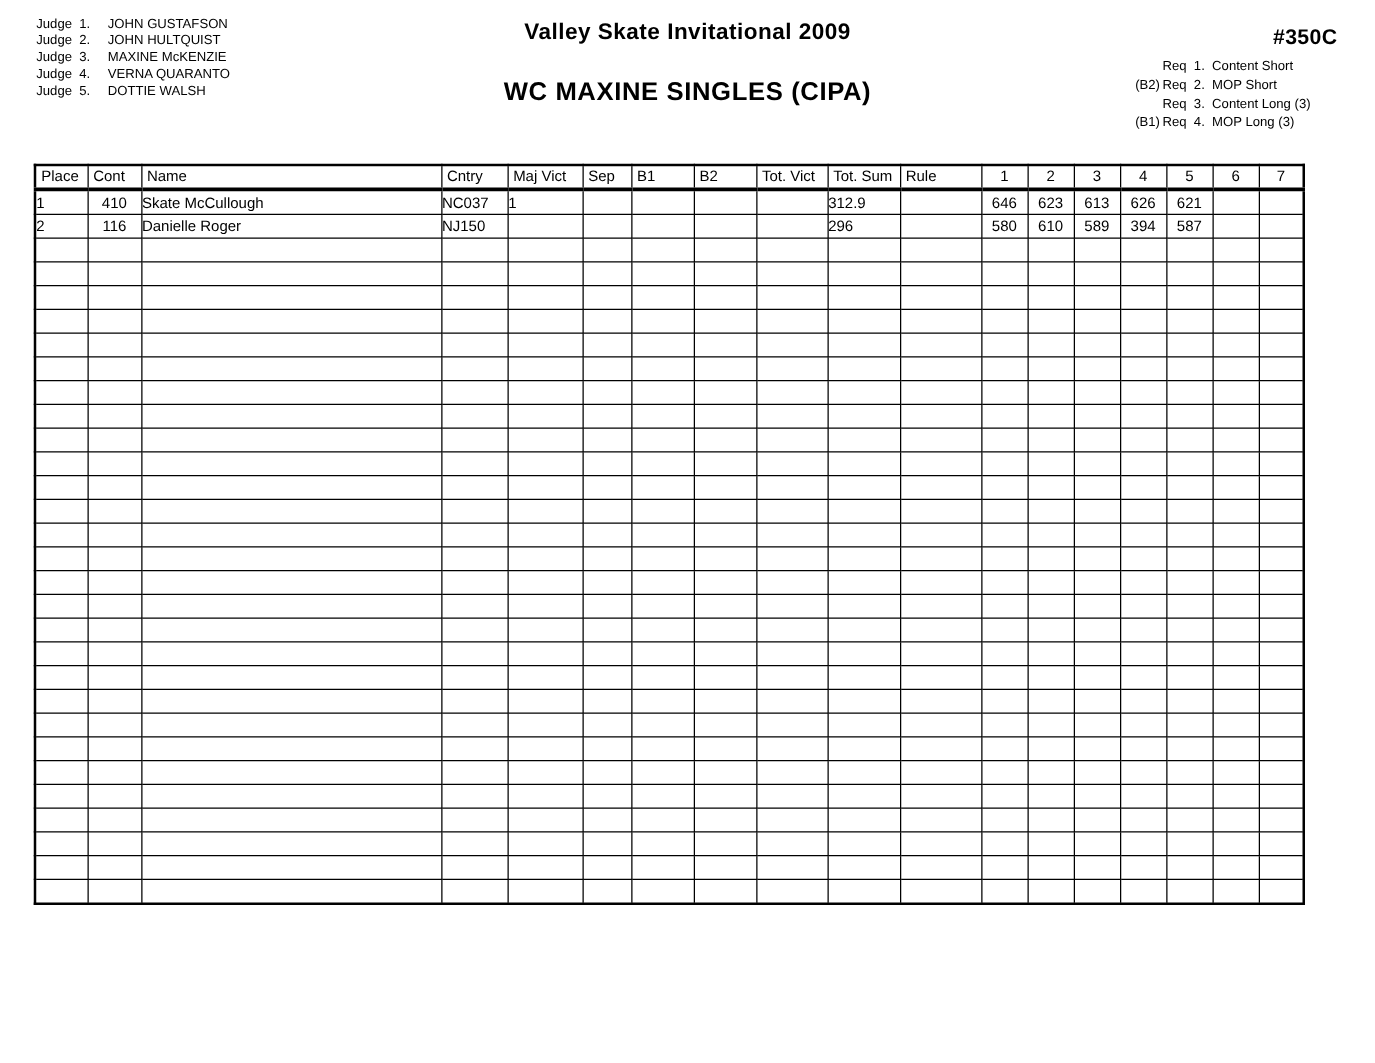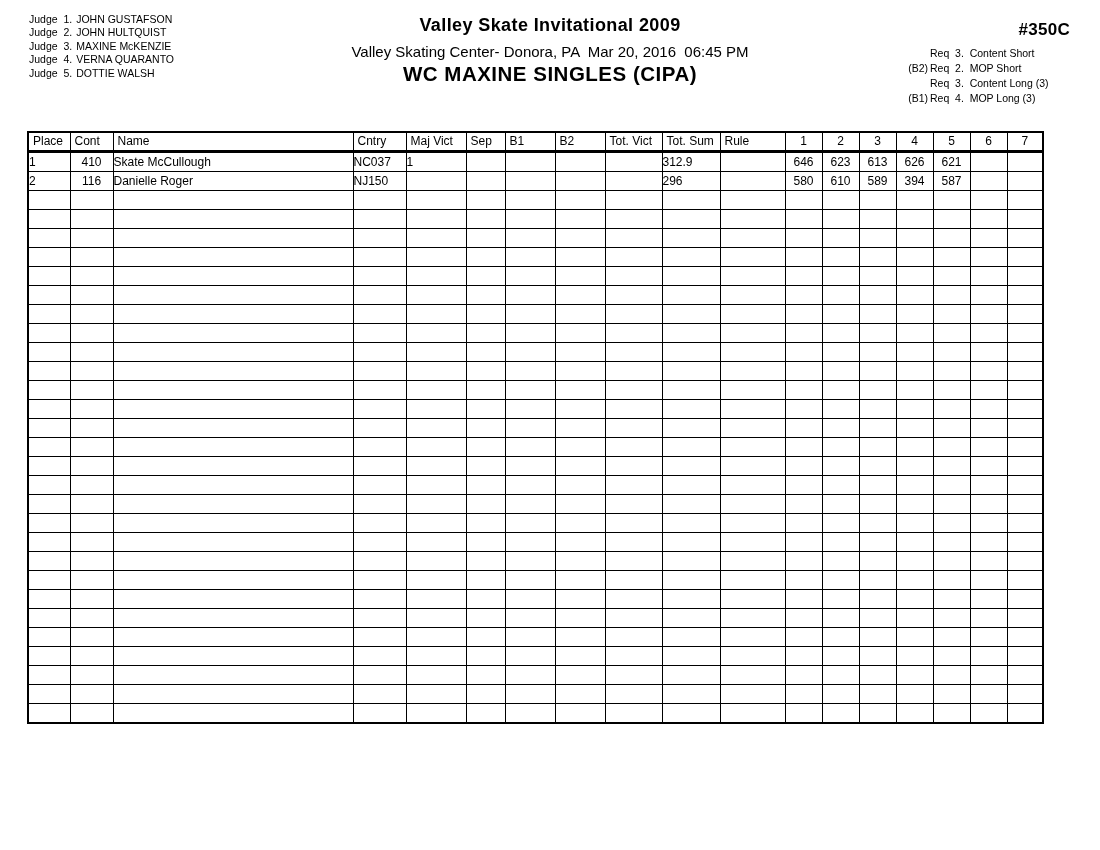--- a/index.html
+++ b/index.html
@@ -6,21 +6,21 @@
   html,body { background:#fff; }
   body { font-family:"Liberation Sans", sans-serif; color:#000; }
   #page {
     position:relative; width:1100px; height:850px; background:#ffffff; overflow:hidden;
   }
 
   
   #judges { position:absolute; left:29px; top:13px; font-size:10.5px; line-height:13.4px; }
   .judge-line { white-space:pre; }
   .j-label { white-space:pre; }
-  .j-name { margin-left:4px; white-space:pre; }
+  .j-name { margin-left:14px; white-space:pre; }
 
   
   .title-line { position:absolute; left:0; right:0; text-align:center; white-space:pre; }
   #event-title    { top:15px; font-size:18px; font-weight:bold; letter-spacing:0.4px; }
   #venue-line     { top:43px; font-size:15px; }
   #division-title { top:62px; font-size:20.5px; font-weight:bold; letter-spacing:0.5px; }
   #report-title   { top:88px; font-size:16px; }
 
   
   #event-block { position:absolute; left:880px; top:20px; width:166px;margin-left:24px; }
@@ -66,29 +66,28 @@
 
   <div id="judges">
       <div class="judge-line"><span class="j-label">Judge  1.</span><span class="j-name">JOHN GUSTAFSON</span></div>
       <div class="judge-line"><span class="j-label">Judge  2.</span><span class="j-name">JOHN HULTQUIST</span></div>
       <div class="judge-line"><span class="j-label">Judge  3.</span><span class="j-name">MAXINE McKENZIE</span></div>
       <div class="judge-line"><span class="j-label">Judge  4.</span><span class="j-name">VERNA QUARANTO</span></div>
       <div class="judge-line"><span class="j-label">Judge  5.</span><span class="j-name">DOTTIE WALSH</span></div>
     </div>
 
   <div class="title-line" id="event-title">Valley Skate Invitational 2009</div>
-  <div class="title-line" id="venue-line">Valley Skating Center- Donora, PA  Mar 20, 2016  06:45 PM</div>
   <div class="title-line" id="division-title">WC MAXINE SINGLES (CIPA)</div>
 
   <div id="event-block">
     <div id="event-number">#350C</div>
     <div id="req-list">
         <div class="req-line">
           <span class="req-prefix"></span>
-          <span class="req-text">Req  3.  Content Short</span>
+          <span class="req-text">Req  1.  Content Short</span>
         </div>
         <div class="req-line">
           <span class="req-prefix">(B2)</span>
           <span class="req-text">Req  2.  MOP Short</span>
         </div>
         <div class="req-line">
           <span class="req-prefix"></span>
           <span class="req-text">Req  3.  Content Long (3)</span>
         </div>
         <div class="req-line">

